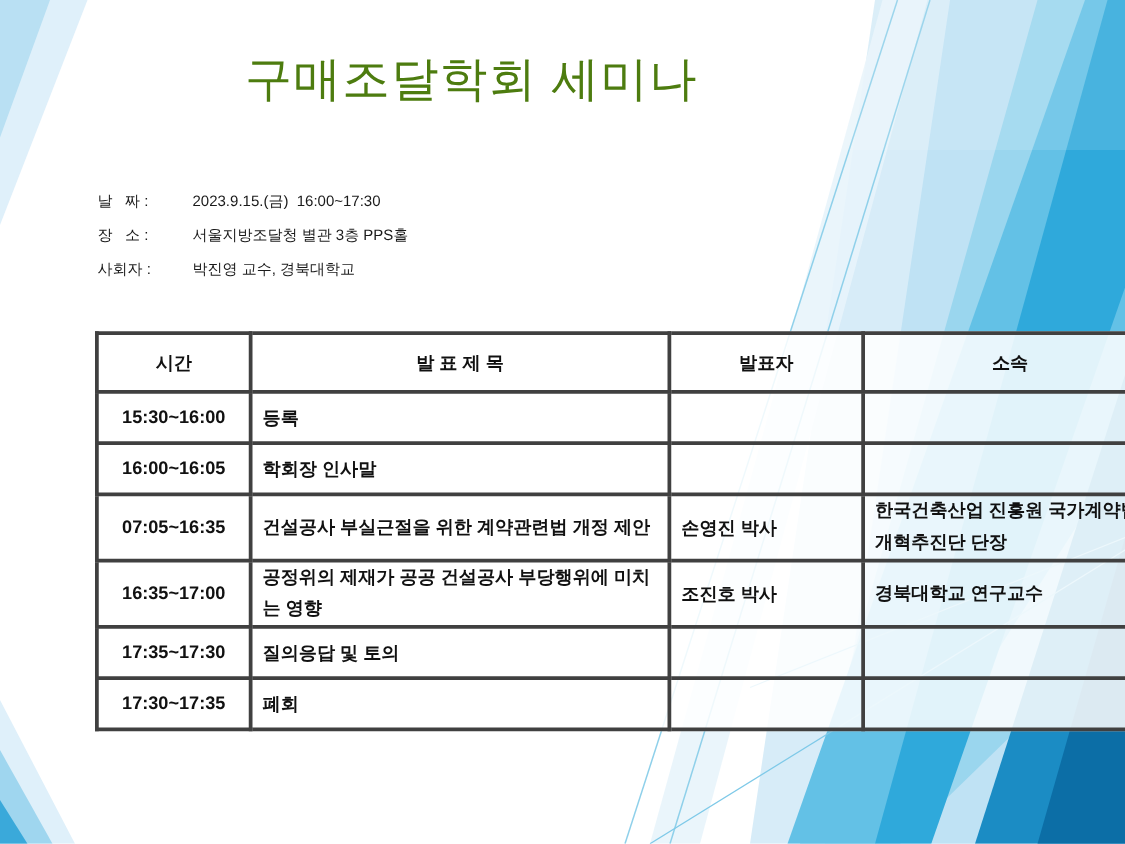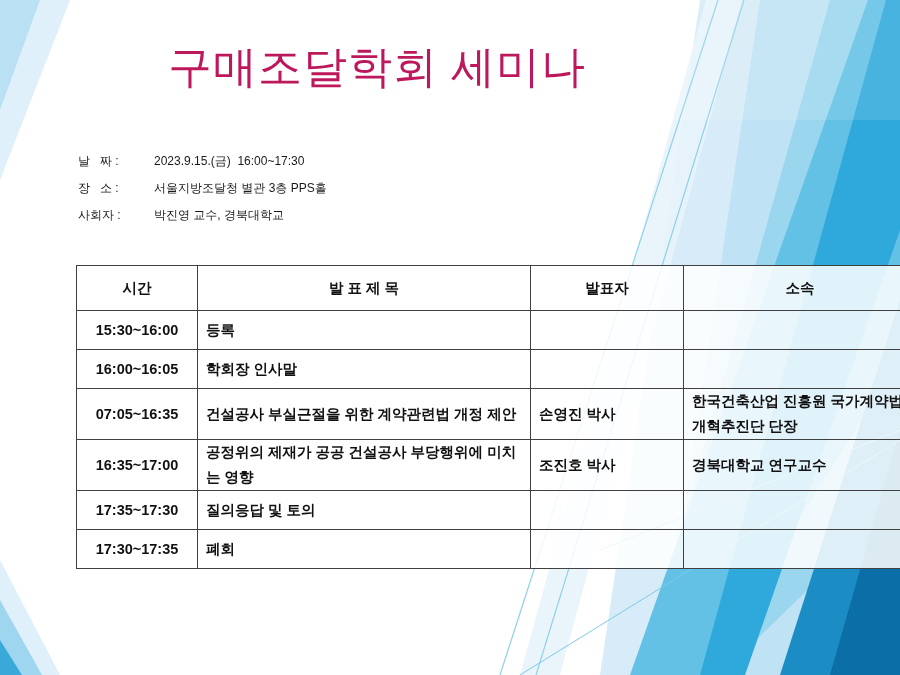--- a/index.html
+++ b/index.html
@@ -35,23 +35,23 @@
     z-index: 5;
     width: 900px;
     height: 675px;
   }
   .title {
     position: absolute;
     left: 0;
     top: 38px;
     width: 744px;
     text-align: center;
-    font-size: 44px;
+    font-size: 38px;
     font-weight: 400;
-    color: #be185d;
+    color: #4d7c0f;
     letter-spacing: 1px;
     padding-left: 10px;
     box-sizing: border-box;
   }
   .meta {
     position: absolute;
     left: 78px;
     top: 148px;
     font-size: 12px;
     color: #1a1a1a;
@@ -72,21 +72,21 @@
   table.agenda {
     position: absolute;
     left: 76px;
     top: 265px;
     width: 772px;
     border-collapse: collapse;
     background: rgba(255,255,255,0.86);
     table-layout: fixed;
   }
   table.agenda td, table.agenda th {
-    border: 1px solid #404040;
+    border: 3px solid #404040;
     font-size: 14.5px;
     font-weight: bold;
     color: #111111;
     padding: 0 8px;
     vertical-align: middle;
   }
   table.agenda thead th {
     height: 44px;
     text-align: center;
     font-weight: bold;

